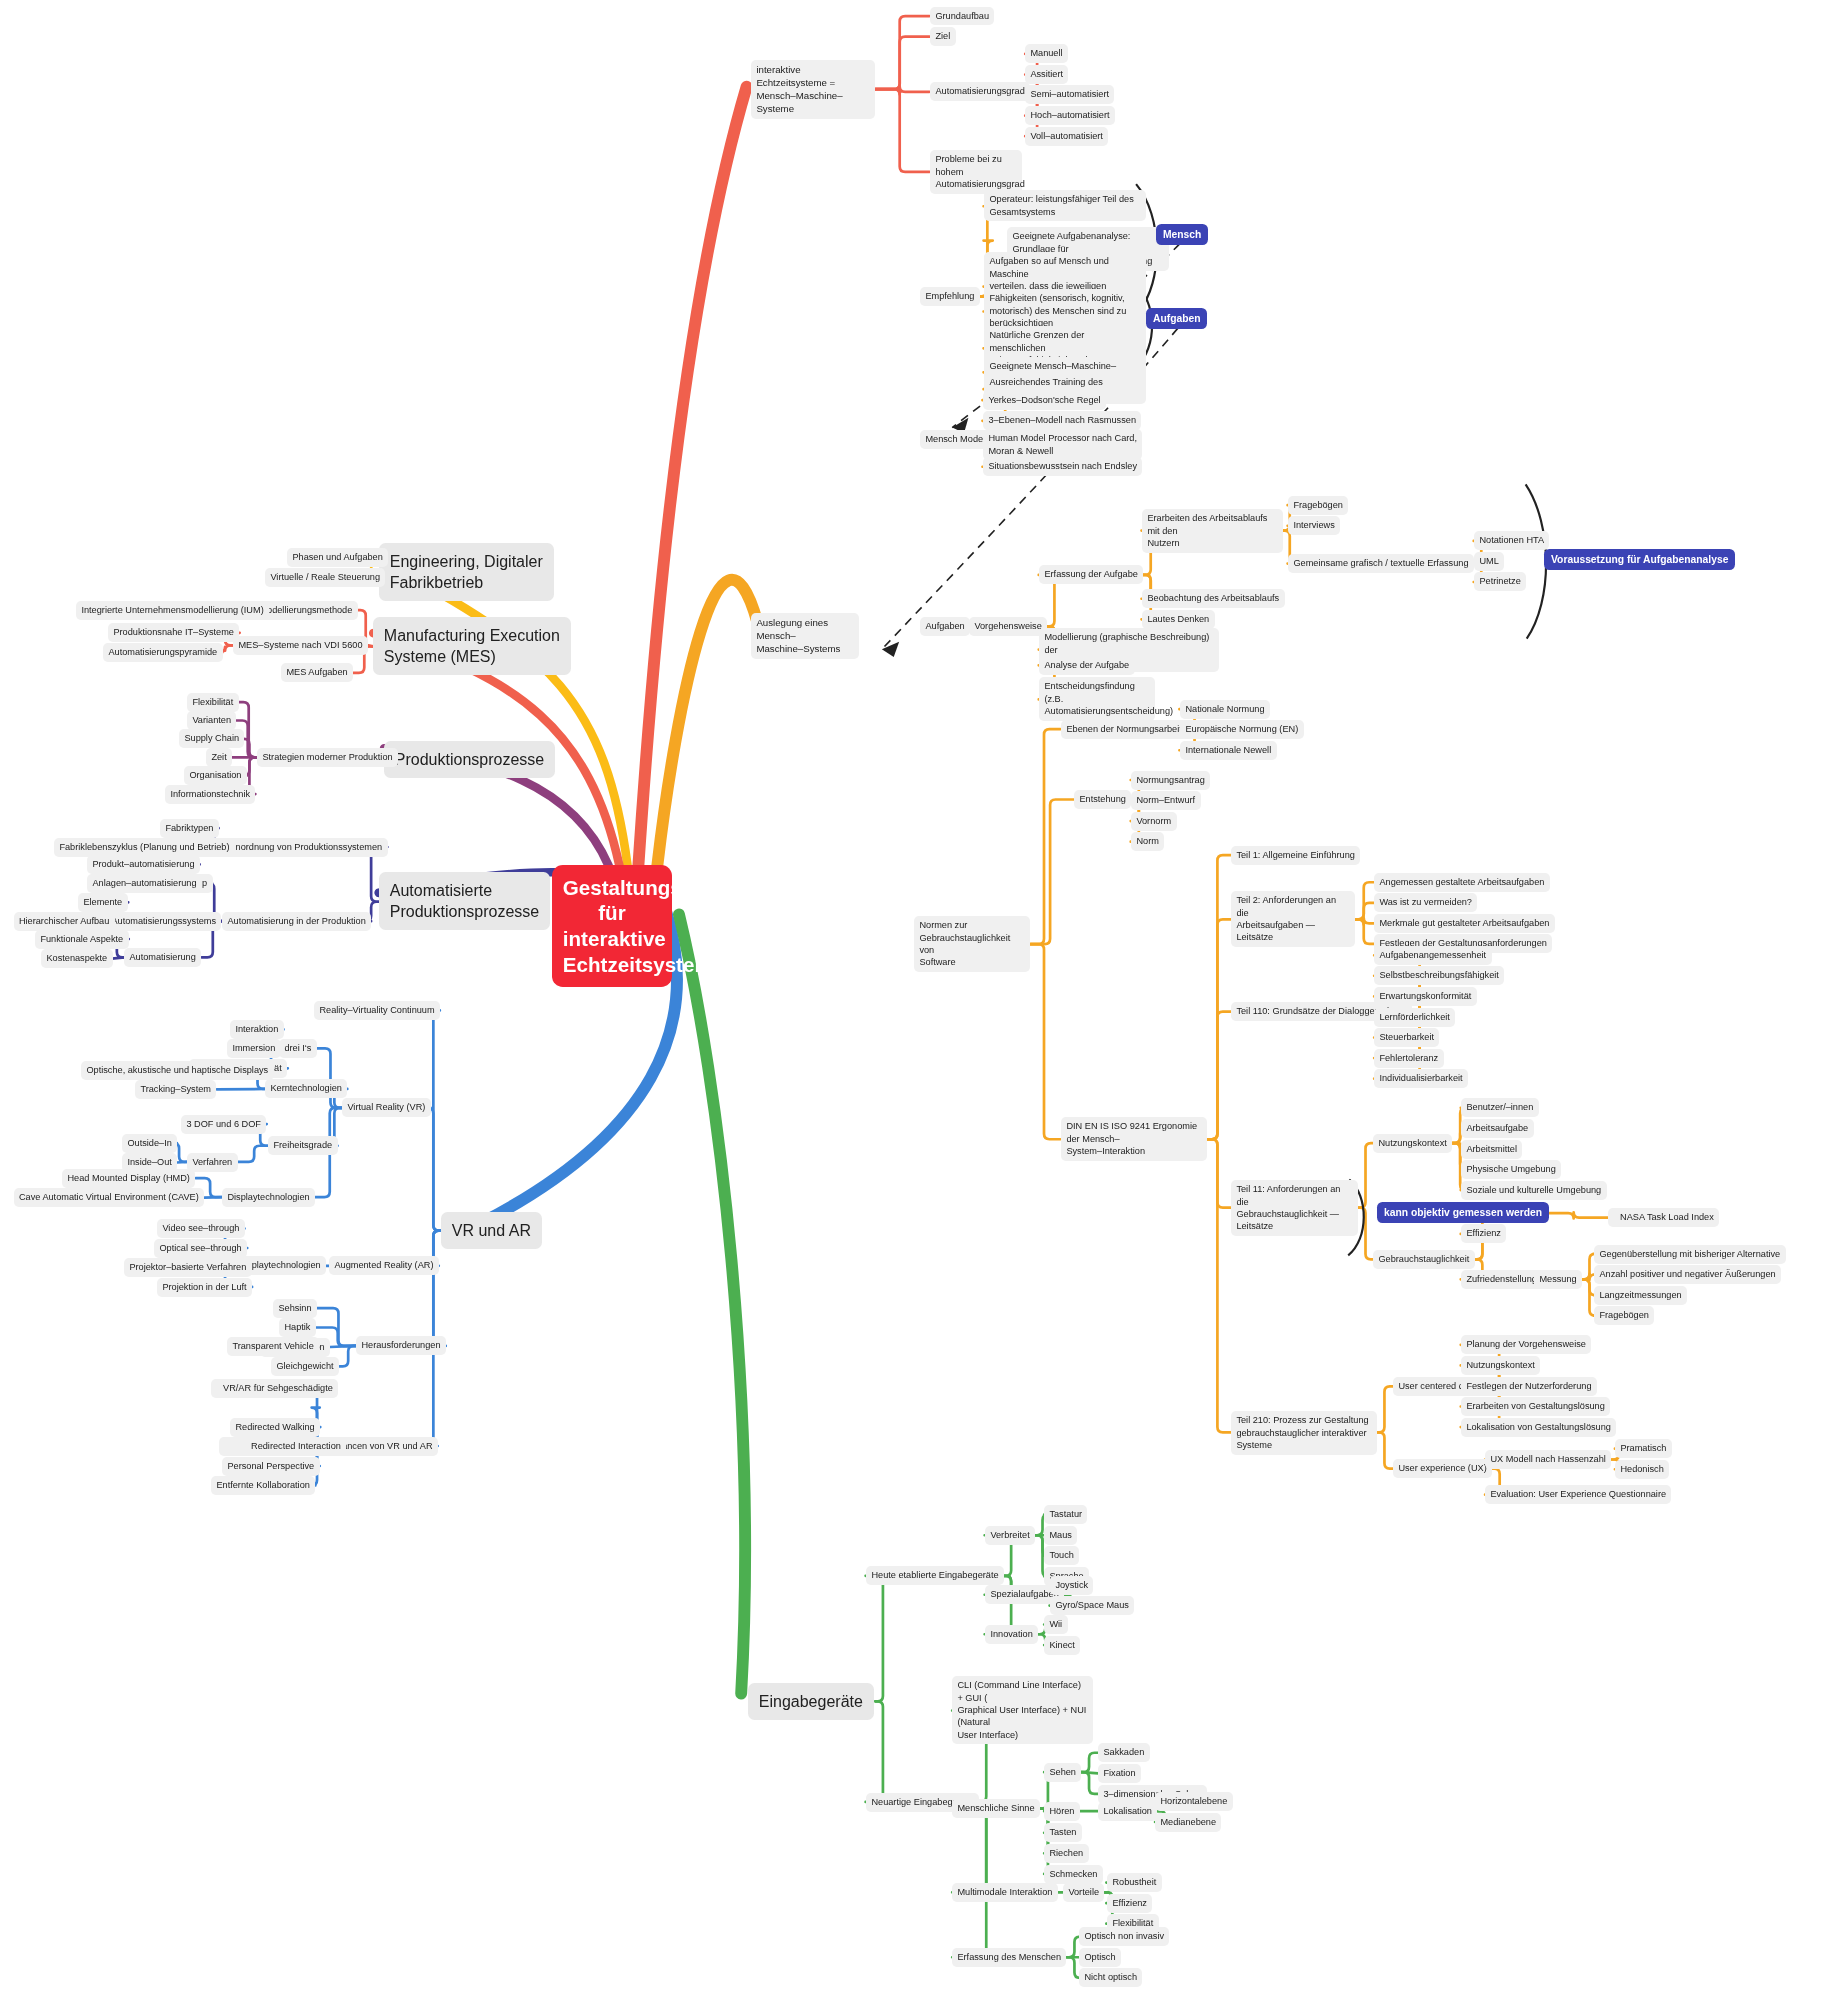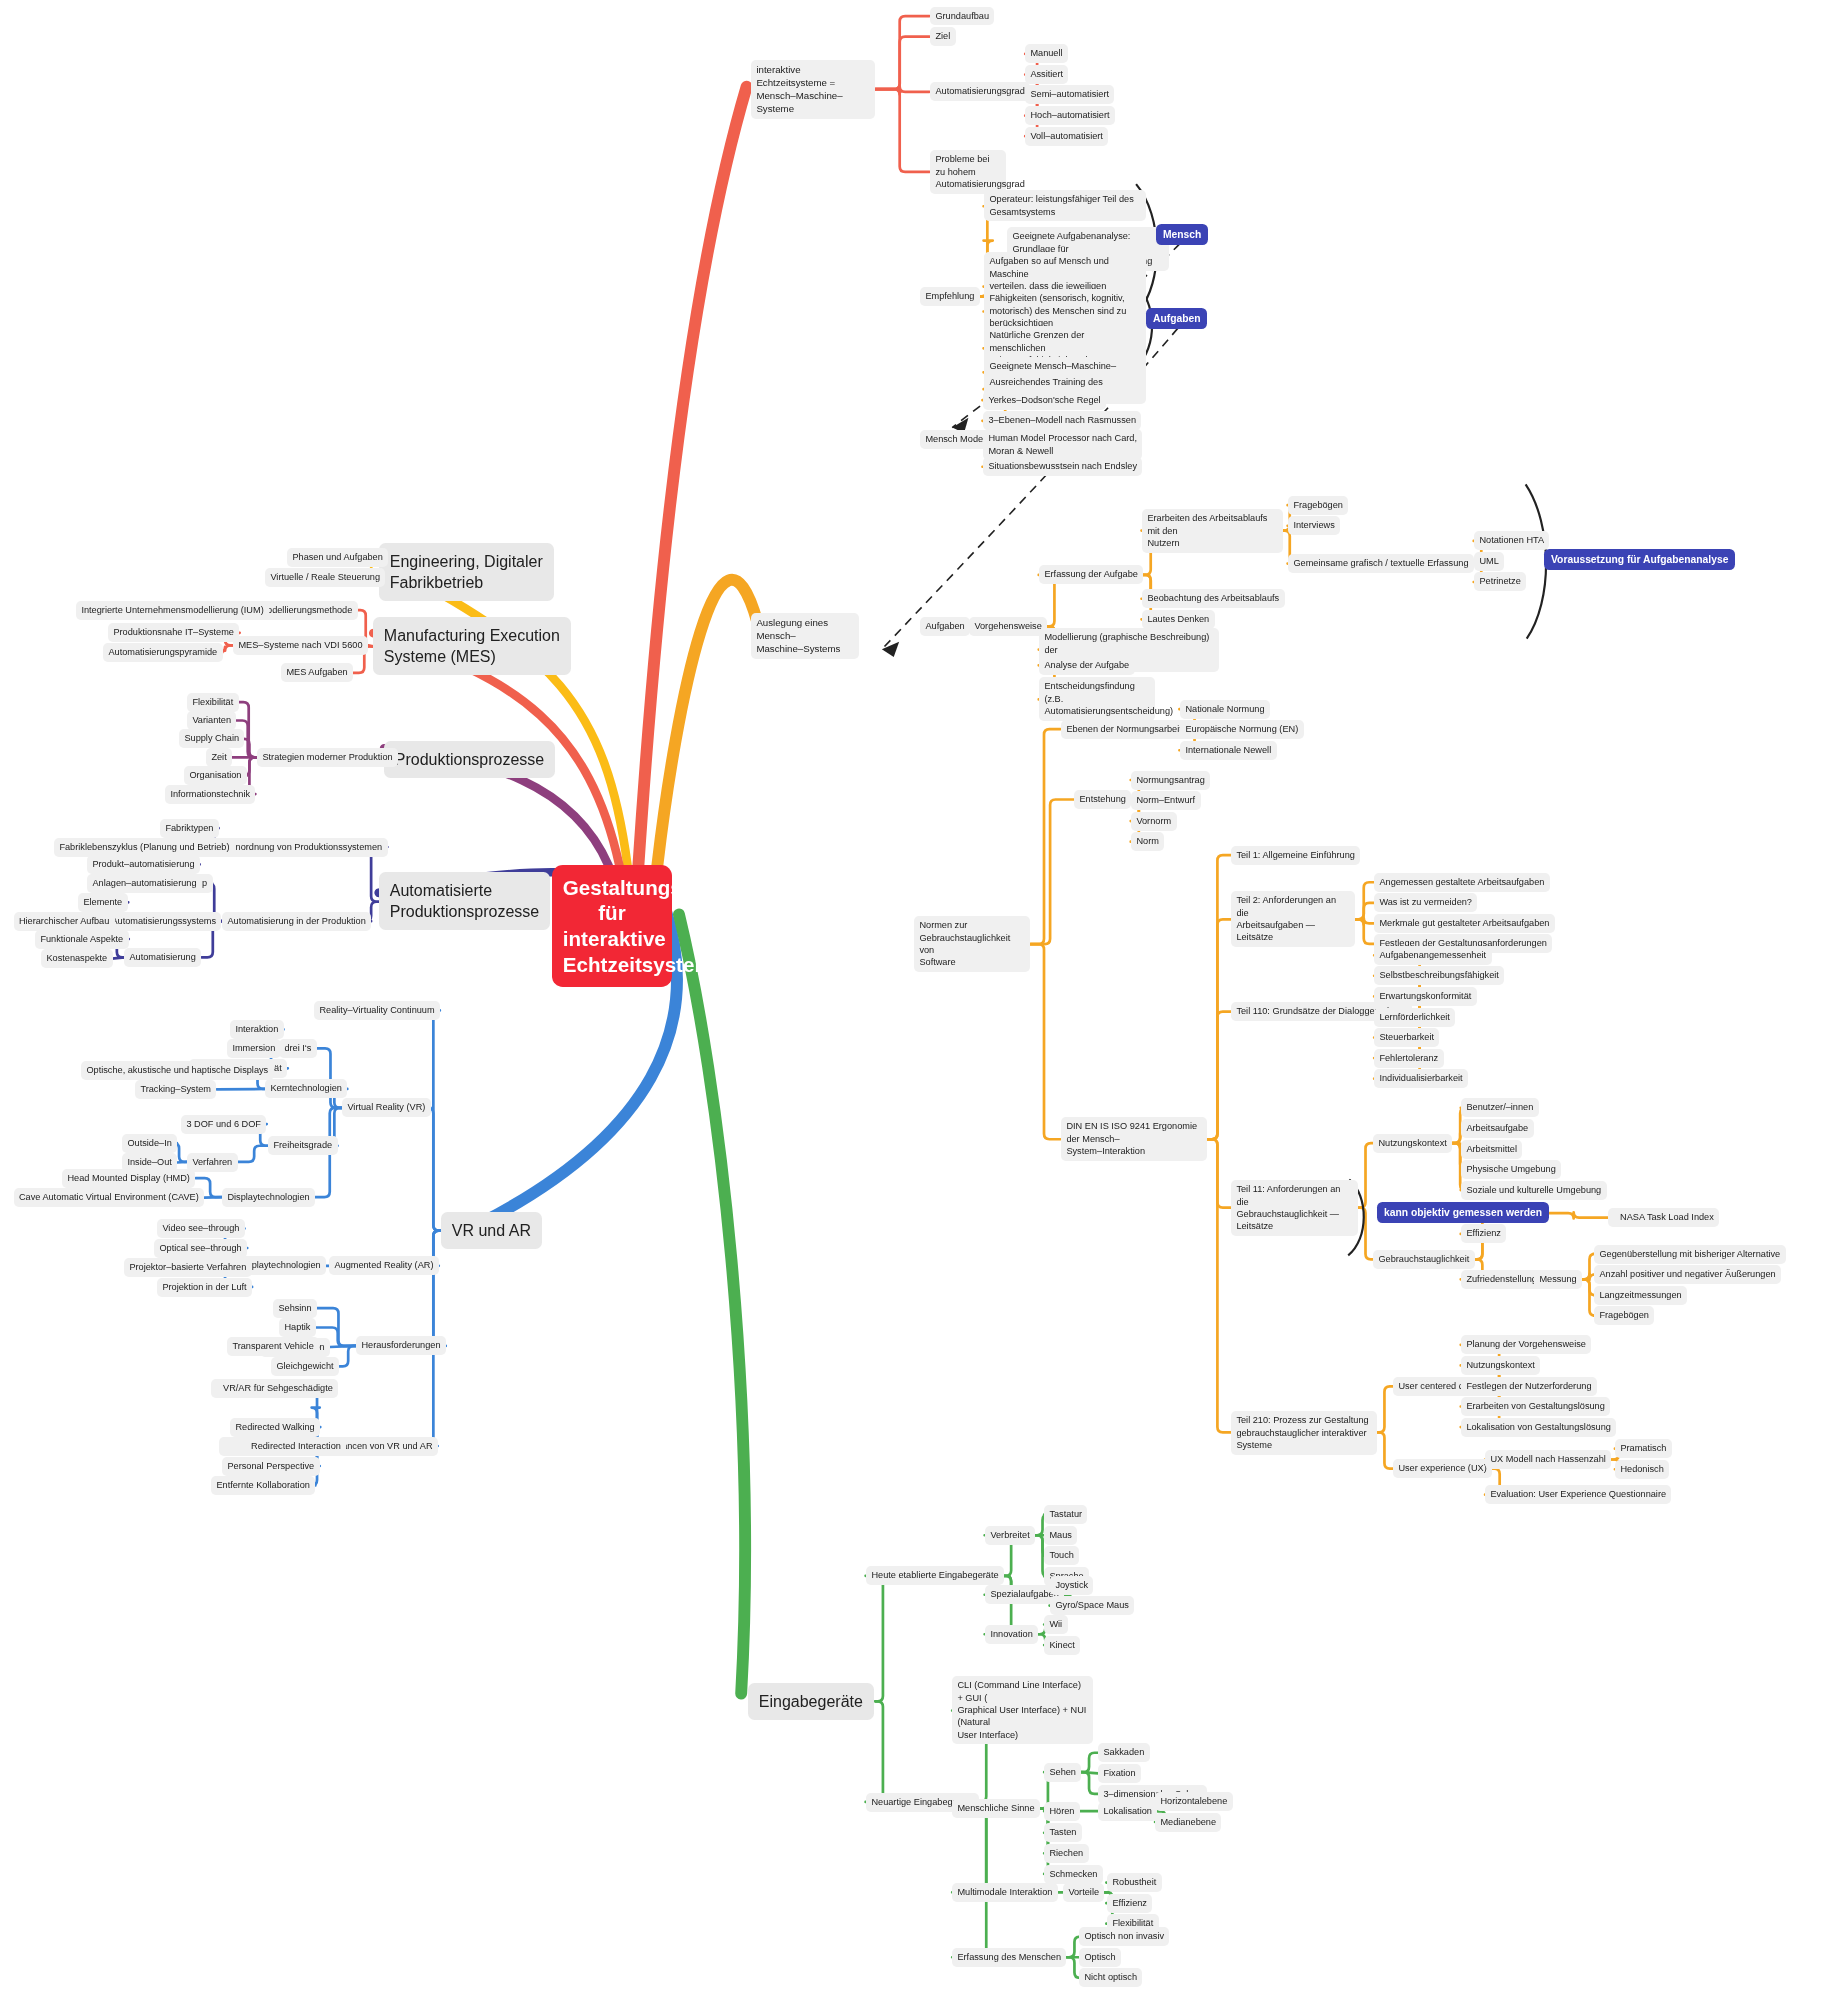--- a/index.html
+++ b/index.html
@@ -232,21 +232,21 @@
     <path d="M2820,895 C2870,970 2870,1110 2822,1180"></path>
     <path d="M2494,2180 C2530,2210 2530,2290 2492,2320"></path>
   </g>
 </svg>
 <div class="node n-root" style="left: 552px; top: 865px; width: 120px;">Gestaltungsgrundsätze für interaktive Echtzeitsysteme</div>
     <div class="node n-mid" style="left: 751px; top: 60px; width: 124px;">interaktive Echtzeitsysteme =
 Mensch–Maschine–Systeme</div>
     <div class="node n-leaf" style="left: 930px; top: 6.5px;">Grundaufbau</div>
     <div class="node n-leaf" style="left: 930px; top: 27px;">Ziel</div>
     <div class="node n-leaf" style="left: 930px; top: 82px;">Automatisierungsgrad</div>
-    <div class="node n-leaf" style="left: 930px; top: 150px; width: 76px;">Probleme bei zu hohem
+    <div class="node n-leaf" style="left: 930px; top: 150px; width: 92px;">Probleme bei zu hohem
 Automatisierungsgrad</div>
     <div class="node n-leaf" style="left: 1025px; top: 44px;">Manuell</div>
     <div class="node n-leaf" style="left: 1025px; top: 65px;">Assitiert</div>
     <div class="node n-leaf" style="left: 1025px; top: 85px;">Semi–automatisiert</div>
     <div class="node n-leaf" style="left: 1025px; top: 106px;">Hoch–automatisiert</div>
     <div class="node n-leaf" style="left: 1025px; top: 127px;">Voll–automatisiert</div>
     <div class="node n-mid" style="left: 751px; top: 613px; width: 108px;">Auslegung eines Mensch–
 Maschine–Systems</div>
     <div class="node n-leaf" style="left: 920px; top: 287px;">Empfehlung</div>
     <div class="node n-leaf" style="left: 984px; top: 190px; width: 162px;">Operateur: leistungsfähiger Teil des

